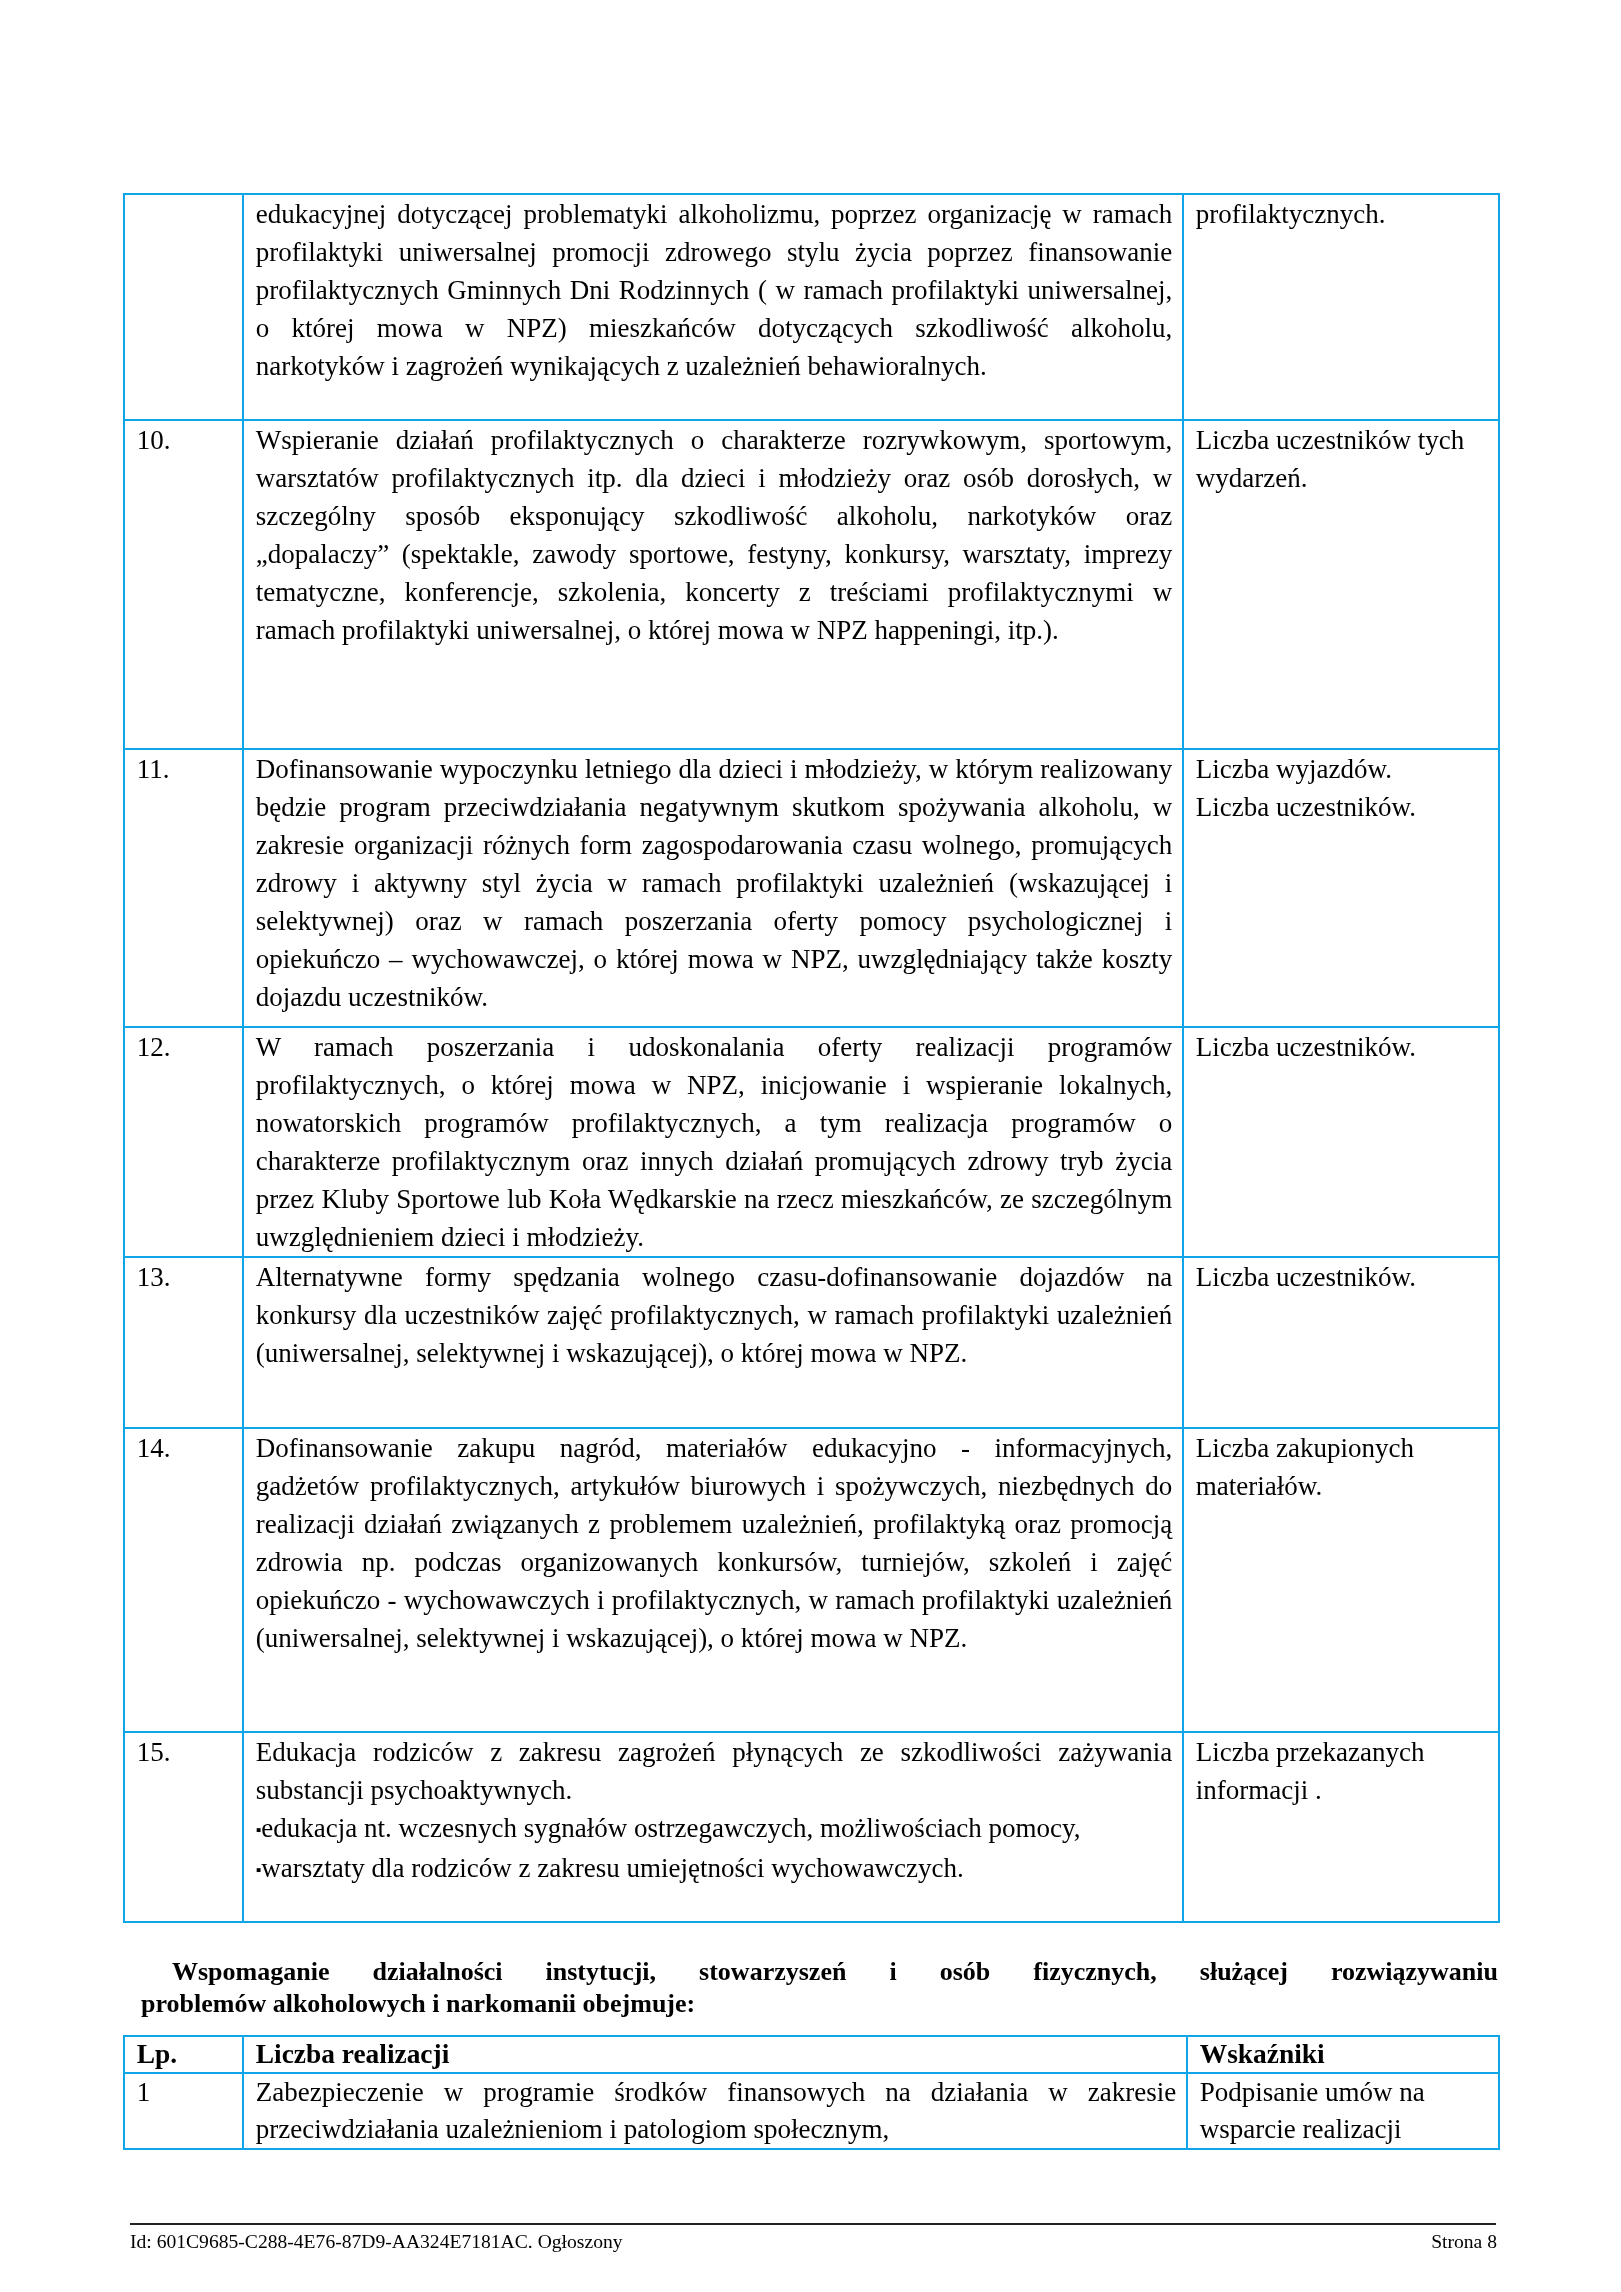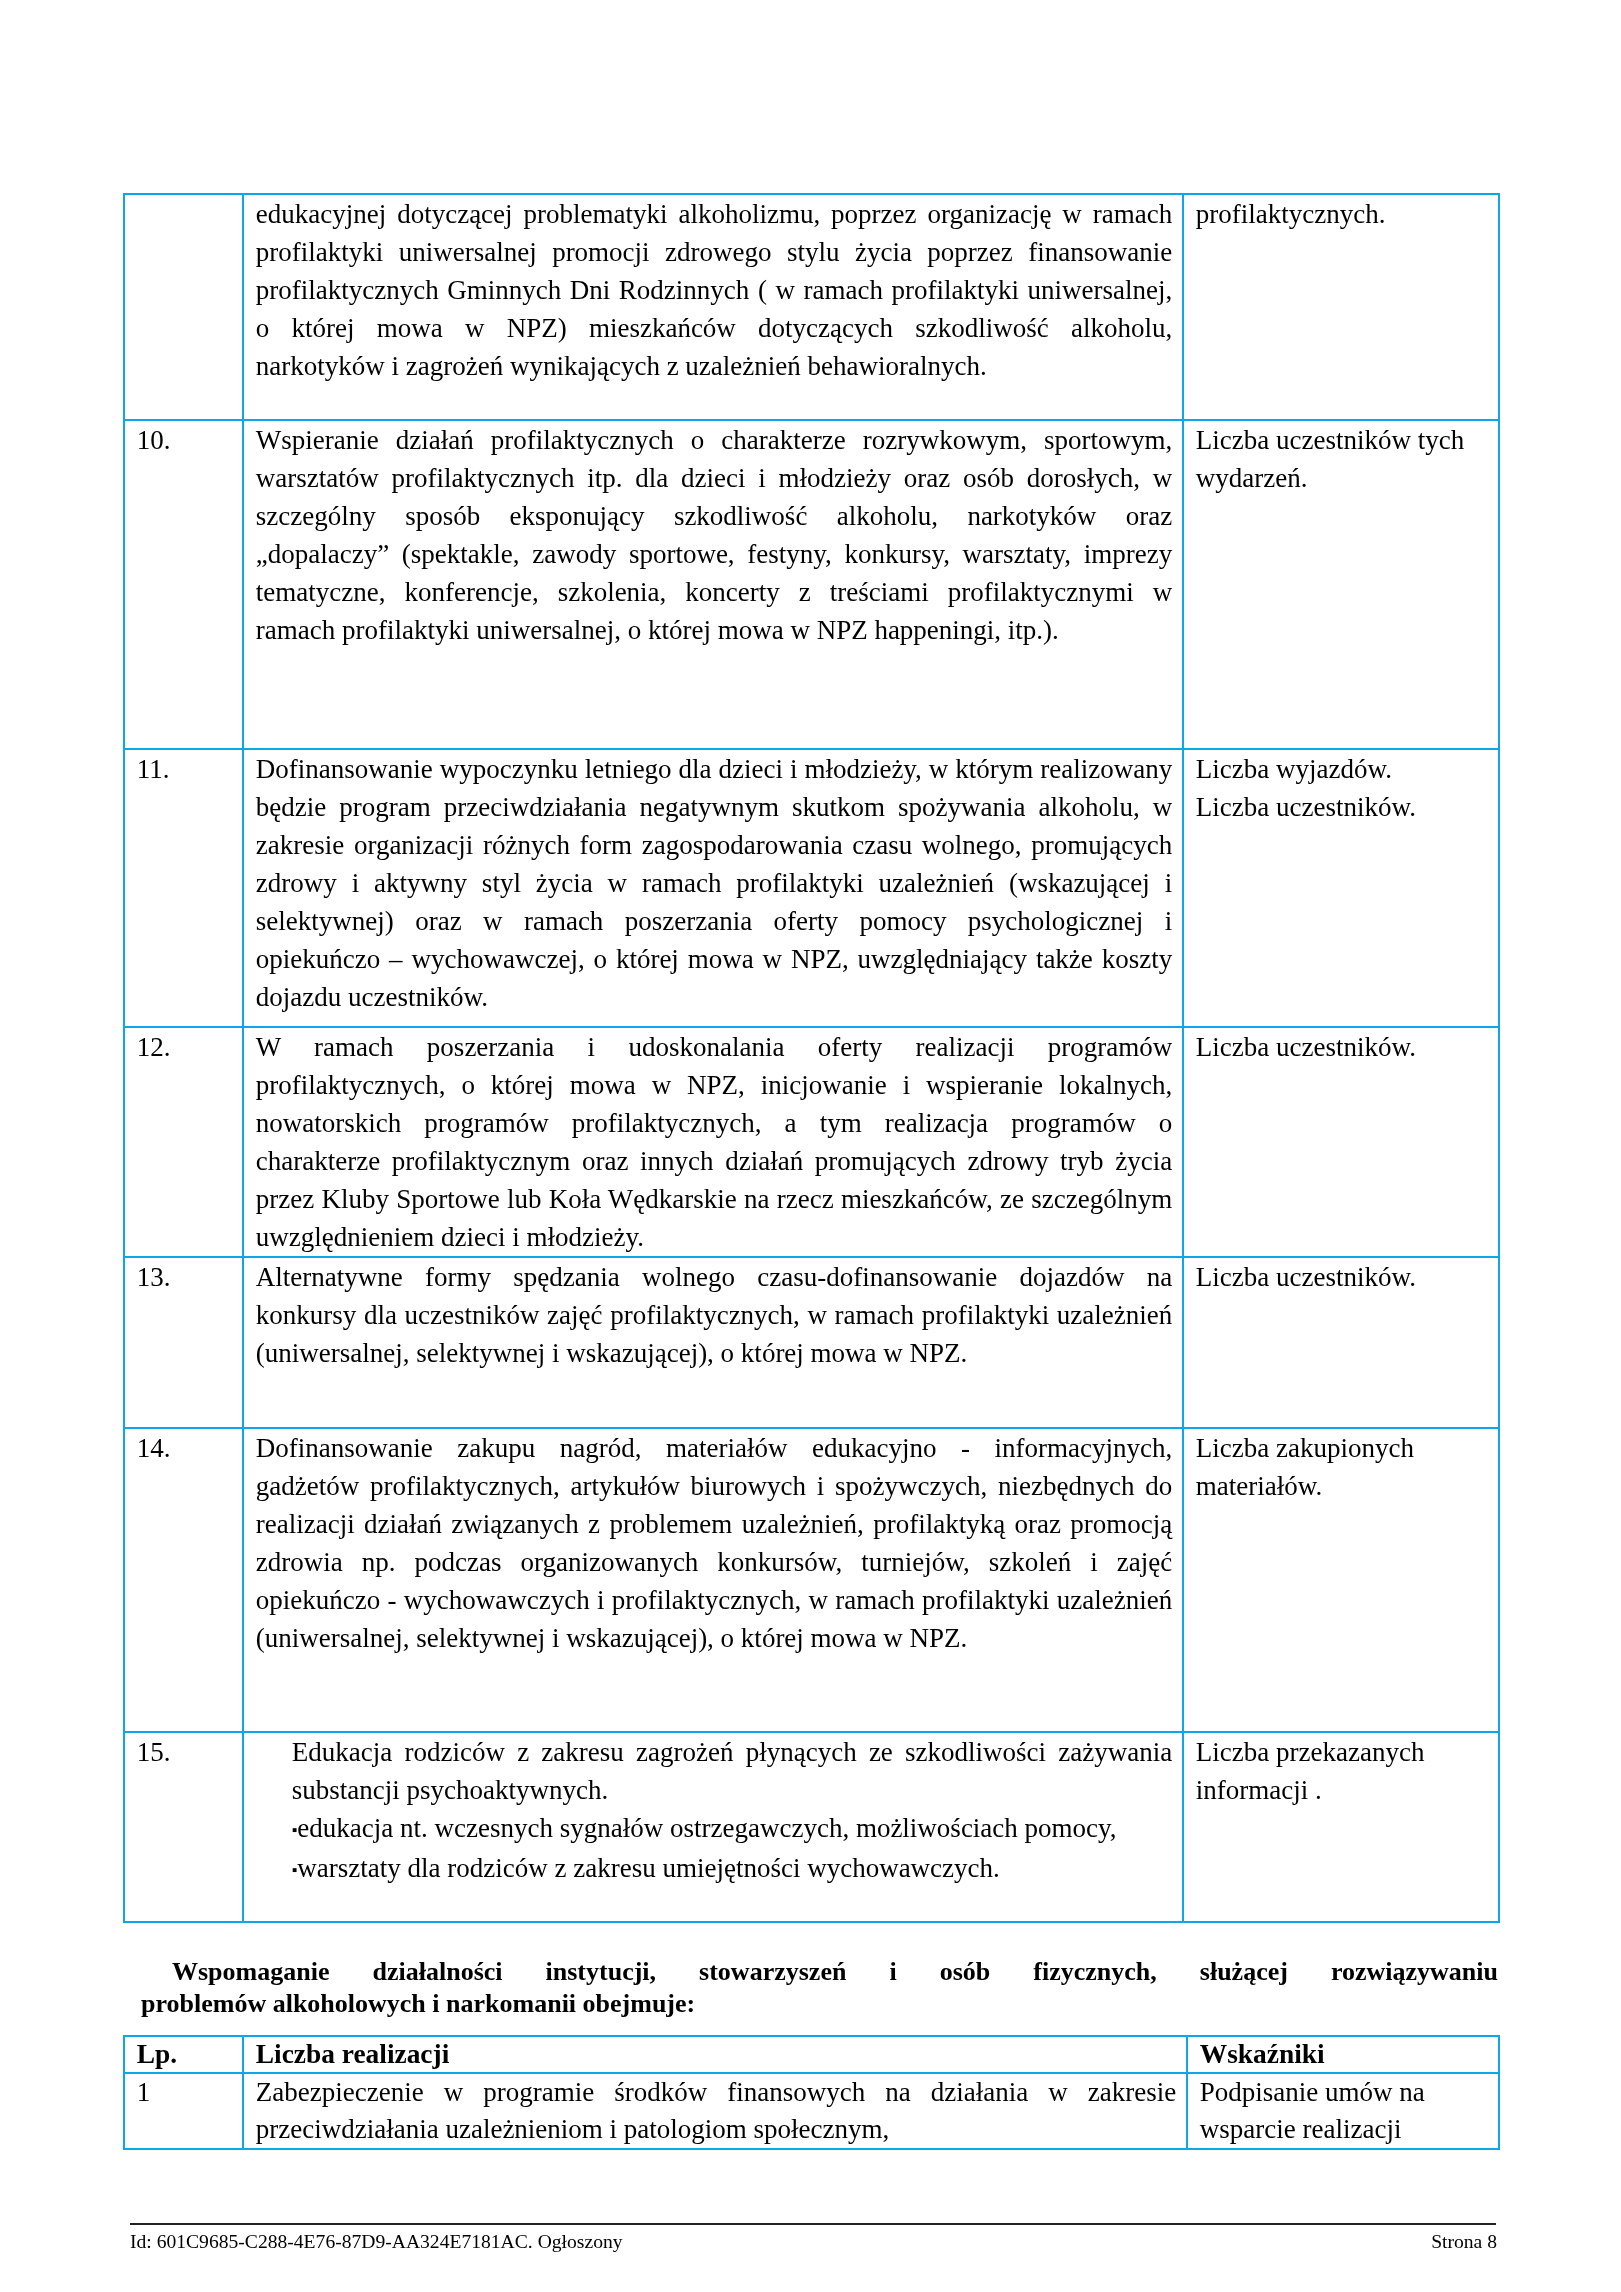--- a/index.html
+++ b/index.html
@@ -9,21 +9,21 @@
 
   table.grid { position:absolute; border-collapse:collapse; table-layout:fixed; }
   table.grid td, table.grid th { border:2px solid #0ea5e9; vertical-align:top;
          font-size:27px; line-height:38px; padding:0 9.8px 0 11.8px; }
   #t1 { left:123px; top:193px; width:1374px; }
   #t1 col.c1 { width:119px; }
   #t1 col.c2 { width:940px; }
   #t1 col.c3 { width:316px; }
   td.lp { padding-left:13.7px;margin-left:15px; }
   td.desc { text-align:justify; text-align-last:left; }
-  td.desc .ln { display:block;margin-left:36px; }
+  td.desc .ln { display:block; }
   td.ind { text-align:left; }
   .just { text-align:justify; }
 
   .heading { position:absolute; left:141px; top:1956px; width:1357px;
          font-weight:bold; font-size:26px; line-height:32px; text-align:justify; }
   .heading .h1 { display:block; text-align:justify; text-align-last:justify; padding-left:31px; }
   .heading .h2 { display:block; }
 
   #t2 { left:123px; top:2035px; width:1374px; }
   #t2 col.c1 { width:119px; }

